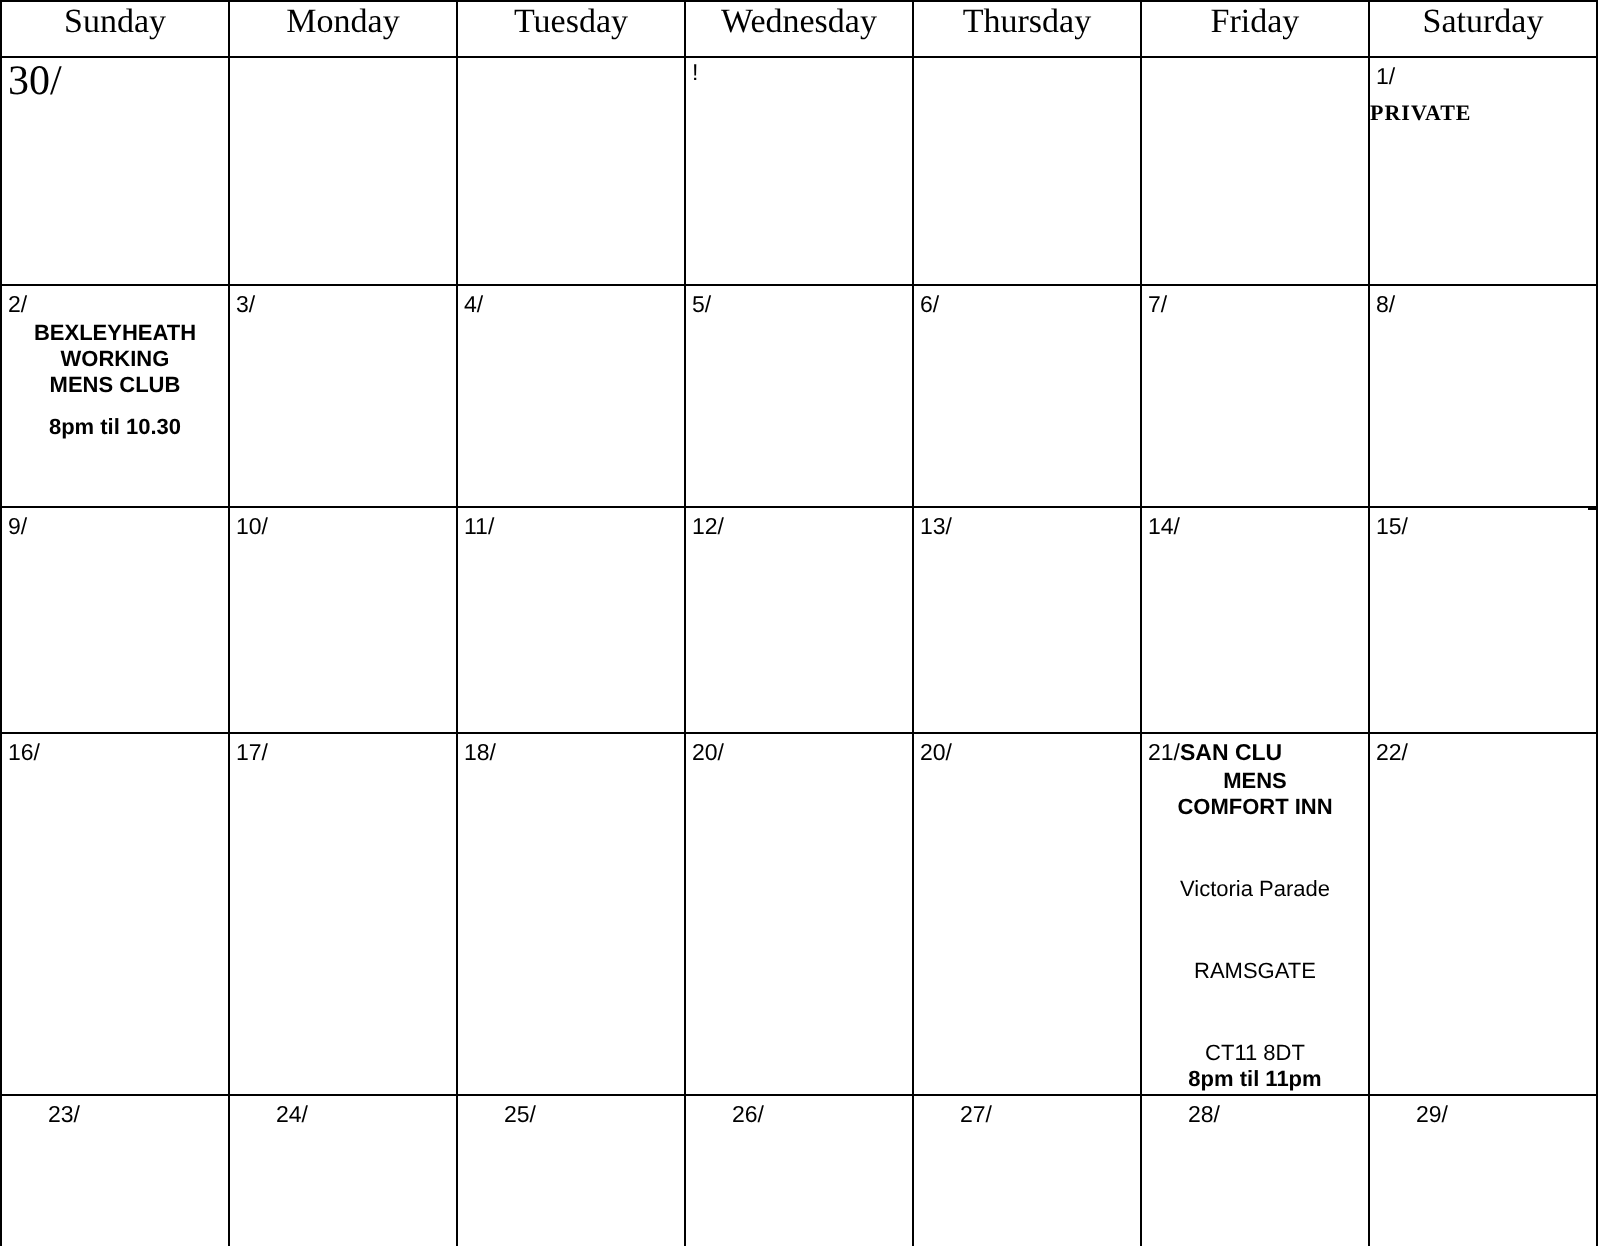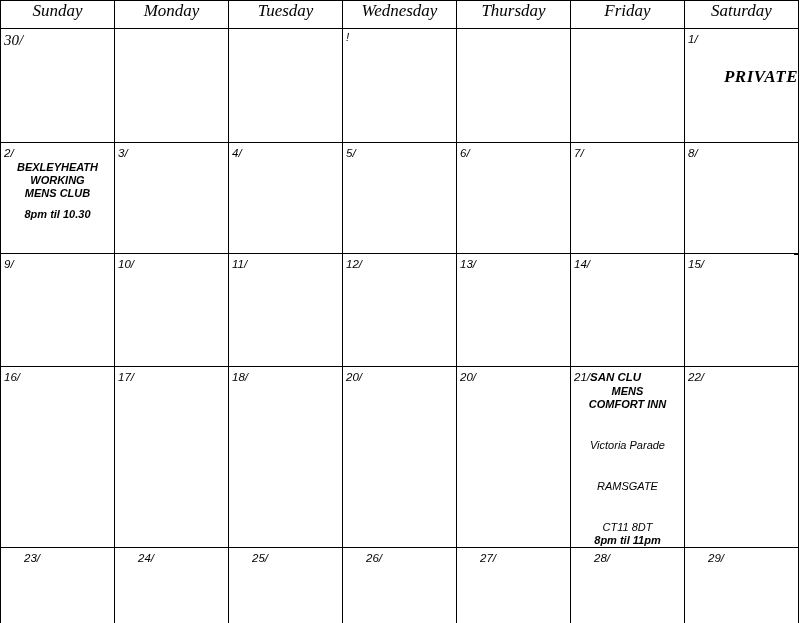--- a/index.html
+++ b/index.html
@@ -10,21 +10,20 @@
   body {
     font-family: "Liberation Serif", serif;
     color: #000000;
   }
   .calendar {
     width: 801px;
     height: 623px;
     box-sizing: border-box;
     position: relative;
     background: #ffffff;
-    font-style: italic;
   }
   table.cal-table {
     border-collapse: collapse;
     table-layout: fixed;
     width: 799px;
     margin: 0;
     border: 1px solid #000;
   }
   table.cal-table th,
   table.cal-table td {
@@ -55,45 +54,45 @@
   .daynum {
     font-family: "Liberation Sans", sans-serif;
     font-size: 11.5px;
     line-height: 13px;
     padding: 2px 0 0 3px;
     display: inline-block;
     white-space: nowrap;
   }
   .daynum.big {
     font-family: "Liberation Serif", serif;
-    font-size: 15px;
+    font-size: 21px;
     line-height: 17px;
     padding-top: 3px;
   }
   .ev {
     font-family: "Liberation Sans", sans-serif;
     font-size: 11px;
     line-height: 13px;
     text-align: center;
     font-weight: bold;
     padding: 0 4px;
   }
   .ev.regular { font-weight: normal; margin-top: 28px; }
   .ev-inline {
     font-family: "Liberation Sans", sans-serif;
     font-size: 11.5px;
     font-weight: bold;
     line-height: 13px;
   }
   .private-line {
-    margin-top: 20px;
-    font-family: "Liberation Serif", serif;
-    font-size: 17px;
-    font-weight: bold;
-    text-align: right;
+    margin-top: 4px;
+    font-family: "Liberation Serif", serif;
+    font-size: 11px;
+    font-weight: bold;
+    text-align: left;
     letter-spacing: 0.5px;
   }
   .bang {
     font-family: "Liberation Sans", sans-serif;
     font-size: 11.5px;
     padding: 2px 0 0 3px;
   }
   .time-line {
     font-family: "Liberation Sans", sans-serif;
     font-size: 11px;

